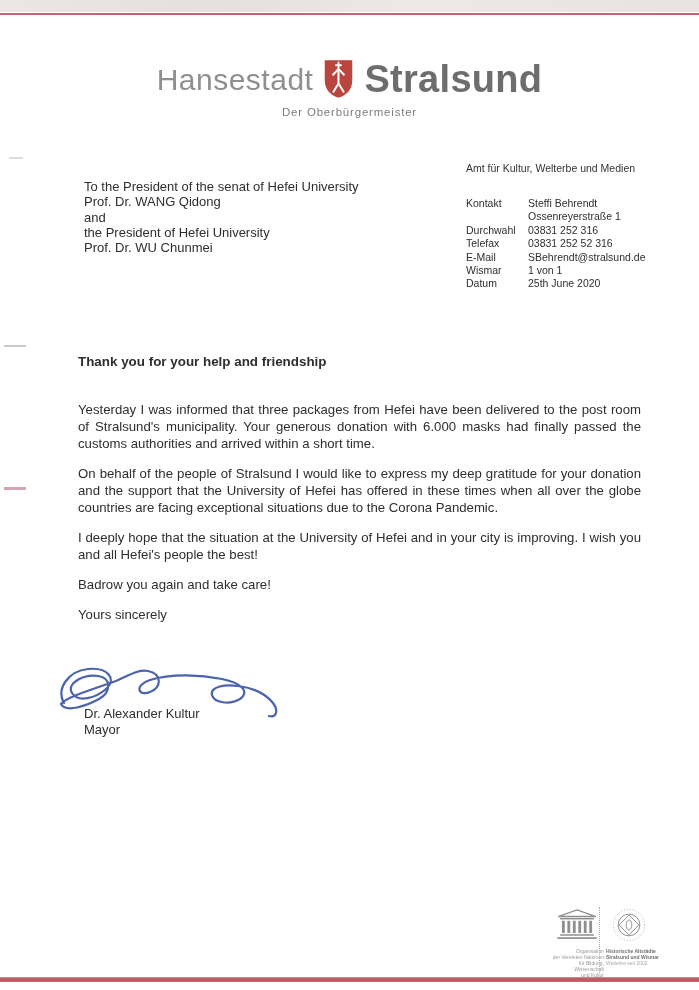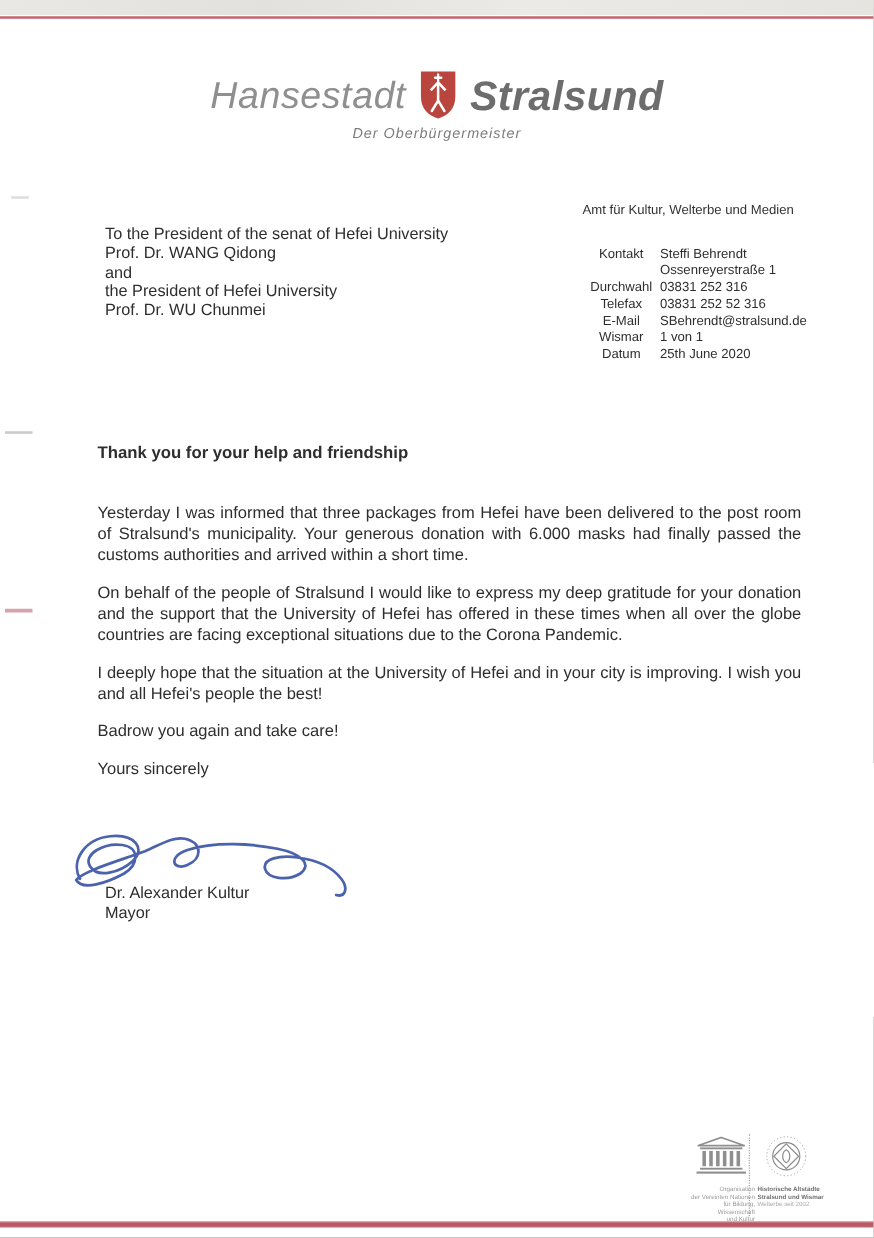--- a/index.html
+++ b/index.html
@@ -11,33 +11,33 @@
   
   .scan-band{position:absolute;top:0;left:0;width:100%;height:12px;background:linear-gradient(90deg,#e9e8e5,#e2e1de 30%,#eceae7 60%,#e5e4e1);}
   .top-red-line{position:absolute;top:13px;left:0;width:100%;height:2px;background:#c2666e;}
   .bottom-red-bar{position:absolute;top:977px;left:0;width:100%;height:5px;background:linear-gradient(#d88e96,#b9545f 40%,#c06a74);}
   .fold-mark{position:absolute;left:4px;height:2px;}
   .fold-1{top:157px;width:14px;left:9px;background:#dedddb;}
   .fold-2{top:345px;width:22px;background:#c9c9c6;}
   .fold-3{top:487px;width:22px;height:3px;background:#d5a4ad;}
 
   
-  .header{position:absolute;top:58px;left:0;width:100%;text-align:center;font-style:italic;}
+  .header{position:absolute;top:58px;left:0;width:100%;text-align:center;}
   .brand-row{display:flex;justify-content:center;align-items:center;gap:9px;}
   .brand-prefix{font-size:30px;font-weight:400;color:#8f8f8f;letter-spacing:.5px;}
-  .brand-name{font-size:33px;font-weight:700;color:#6d6d6d;letter-spacing:.3px;}
+  .brand-name{font-size:38px;font-weight:700;color:#6d6d6d;letter-spacing:.3px;}
   .brand-shield{width:33px;height:41px;margin-top:-3px;}
   .header-subtitle{margin-top:5px;font-size:11.5px;color:#7c7c7c;letter-spacing:.8px;}
 
   
   .dept{position:absolute;left:466px;top:162px;font-size:10.5px;color:#333;}
   .recipient{position:absolute;left:84px;top:179px;font-size:13px;line-height:15.3px;}
   .contact{position:absolute;left:466px;top:197px;font-size:10.5px;}
   .contact-row{display:flex;line-height:13.4px;}
-  .contact-label{width:62px;flex:0 0 62px;text-align:center;}
+  .contact-label{width:62px;flex:0 0 62px;}
   .contact-value{white-space:nowrap;}
 
   
   .body-block{position:absolute;left:78px;top:353px;width:563px;font-size:13.2px;line-height:17px;}
   .subject{font-weight:700;font-size:13.4px;margin:0 0 31px 0;}
   .salutation{line-height:16px;margin:0 0 13px 0;}
   .body-block p{margin:0 0 13px 0;text-align:justify;}
   .body-block p.no-justify{text-align:left;}
   .closing{margin-top:7px;}
 

